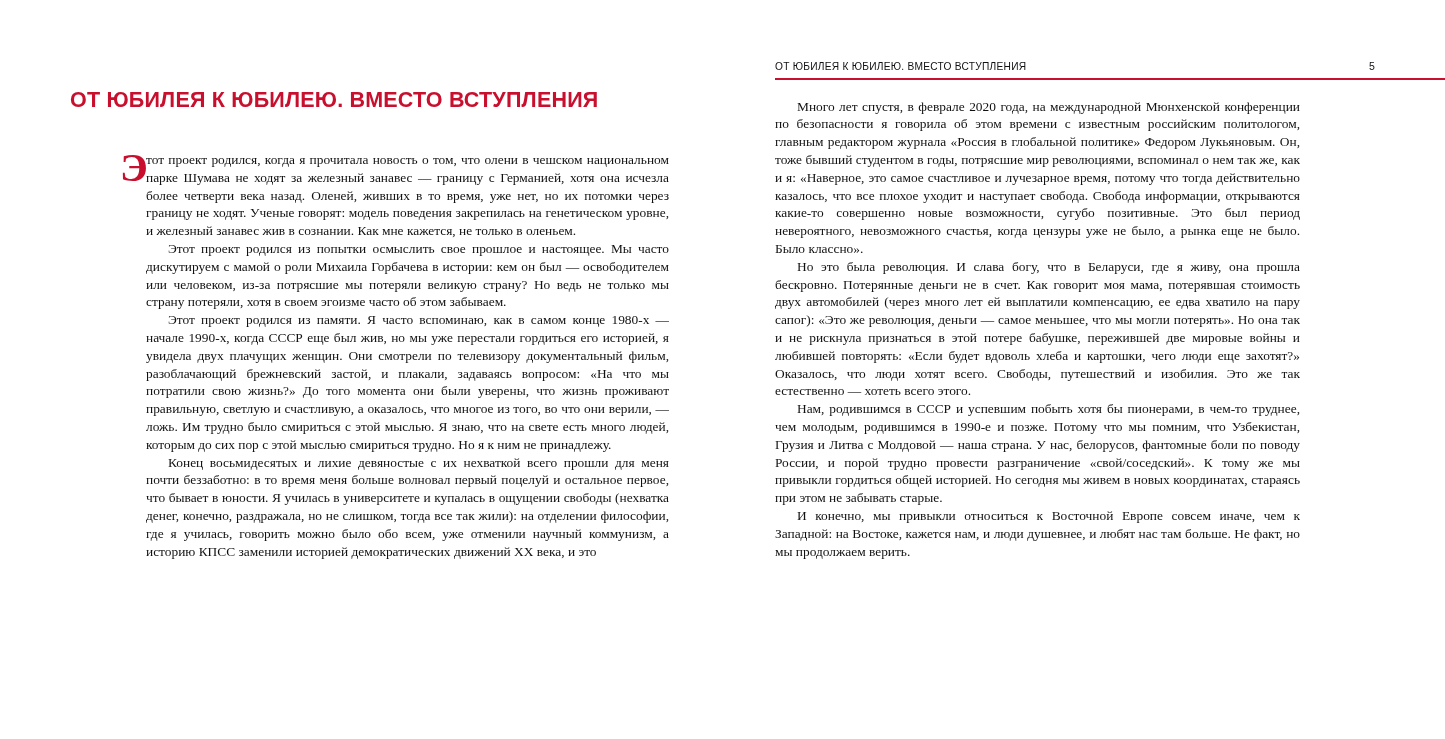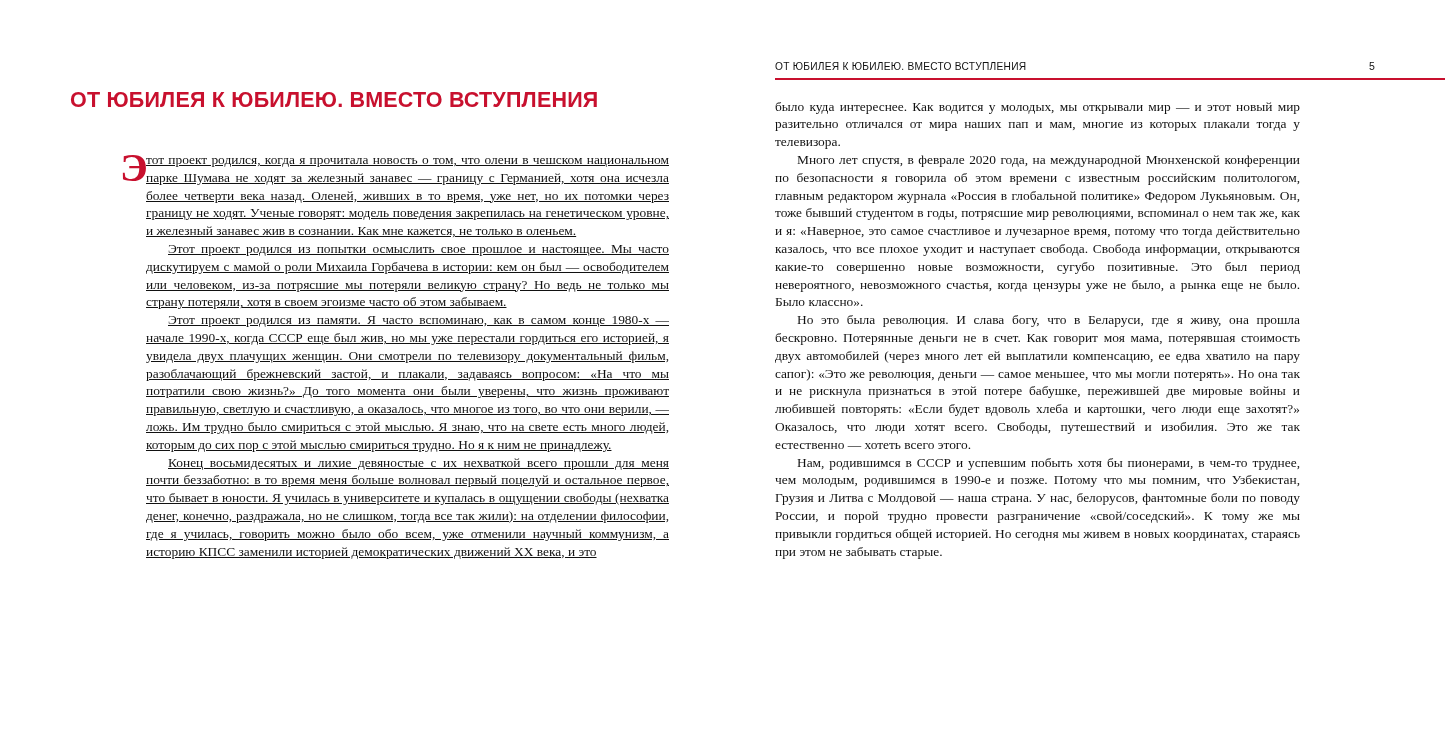--- a/index.html
+++ b/index.html
@@ -49,21 +49,20 @@
     top: -2px;
     color: #c8102e;
     font-family: "Liberation Serif", serif;
     font-weight: bold;
     font-size: 41px;
     line-height: 36px;
   }
   .body-left p {
     margin: 0;
     text-indent: 22px;
-    text-decoration: underline;
   }
   .body-left p.first {
     text-indent: 0;
   }
 
   
   .col-right {
     position: absolute;
     left: 775px;
     top: 60px;
@@ -123,20 +122,20 @@
   </div>
 
   <div class="col-right">
     <div class="running-head">
       <span>ОТ ЮБИЛЕЯ К ЮБИЛЕЮ. ВМЕСТО ВСТУПЛЕНИЯ</span>
       <span class="folio">5</span>
     </div>
     <div class="rule"></div>
 
     <div class="body-right">
-      <p class="first">было куда интереснее. Как водится у молодых, мы открывали мир — и этот новый мир разительно отличался от мира наших пап и мам, многие из которых плакали тогда у телевизора.</p>
       <p>Много лет спустя, в феврале 2020 года, на международной Мюнхенской конференции по безопасности я говорила об этом времени с известным российским политологом, главным редактором журнала «Россия в глобальной политике» Федором Лукьяновым. Он, тоже бывший студентом в годы, потрясшие мир революциями, вспоминал о нем так же, как и я: «Наверное, это самое счастливое и лучезарное время, потому что тогда действительно казалось, что все плохое уходит и наступает свобода. Свобода информации, открываются какие-то совершенно новые возможности, сугубо позитивные. Это был период невероятного, невозможного счастья, когда цензуры уже не было, а рынка еще не было. Было классно».</p>
       <p>Но это была революция. И слава богу, что в Беларуси, где я живу, она прошла бескровно. Потерянные деньги не в счет. Как говорит моя мама, потерявшая стоимость двух автомобилей (через много лет ей выплатили компенсацию, ее едва хватило на пару сапог): «Это же революция, деньги — самое меньшее, что мы могли потерять». Но она так и не рискнула признаться в этой потере бабушке, пережившей две мировые войны и любившей повторять: «Если будет вдоволь хлеба и картошки, чего люди еще захотят?» Оказалось, что люди хотят всего. Свободы, путешествий и изобилия. Это же так естественно — хотеть всего этого.</p>
       <p>Нам, родившимся в СССР и успевшим побыть хотя бы пионерами, в чем-то труднее, чем молодым, родившимся в 1990-е и позже. Потому что мы помним, что Узбекистан, Грузия и Литва с Молдовой — наша страна. У нас, белорусов, фантомные боли по поводу России, и порой трудно провести разграничение «свой/соседский». К тому же мы привыкли гордиться общей историей. Но сегодня мы живем в новых координатах, стараясь при этом не забывать старые.</p>
+      <p>И конечно, мы привыкли относиться к Восточной Европе совсем иначе, чем к Западной: на Востоке, кажется нам, и люди душевнее, и любят нас там больше. Не факт, но мы продолжаем верить.</p>
     </div>
   </div>
 
 </div>
 
 </body></html>

